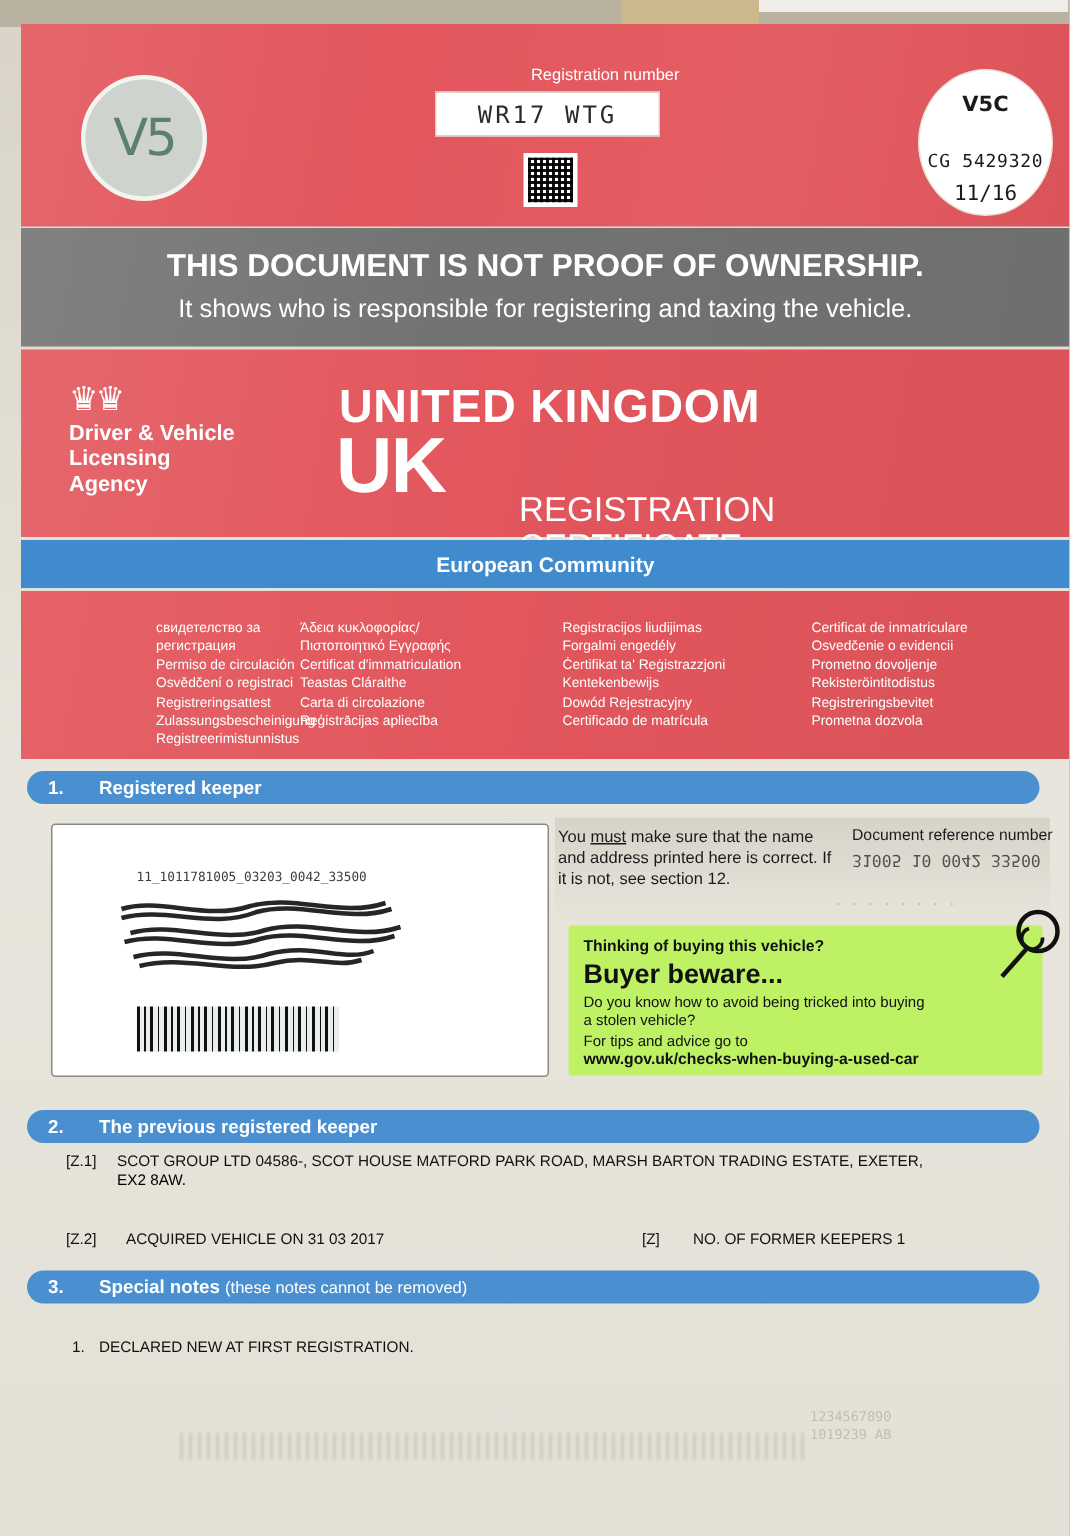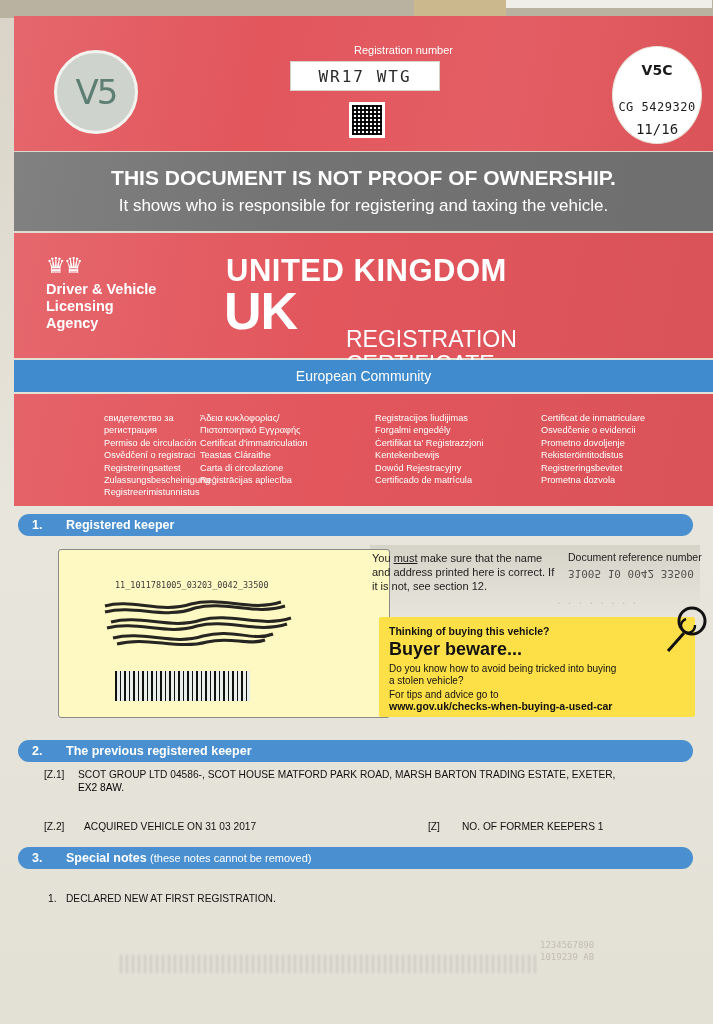--- a/index.html
+++ b/index.html
@@ -181,21 +181,21 @@
   }
 
   
   .ec-banner {
     position: absolute;
     left: 14px; top: 360px; width: 699px; height: 32px;
     background: #3f8bcd;
     color: #ffffff;
     text-align: center;
     font-size: 14px;
-    font-weight: normal;
+    font-weight: bold;
     line-height: 32px;
   }
 
   
   .red-lang {
     position: absolute;
     left: 14px; top: 394px; width: 699px; height: 112px;
     background: #e2565c;
     color: #ffffff;
   }
@@ -233,24 +233,23 @@
   }
   .sec-bar .num { position: absolute; left: 14px; }
   .sec-bar .txt { position: absolute; left: 48px; }
   .sec-bar .sub { font-weight: normal; font-size: 11px;}
 
   
   .keeper-box {
     position: absolute;
     left: 34px; top: 549px;
     width: 330px; height: 167px;
-    background: #fef9c3;
+    background: #ffffff;
     border: 1px solid #8a8a86;
     border-radius: 3px;
-    margin-left: 24px;
   }
   .keeper-code {
     position: absolute; left: 56px; top: 30px;
     font-size: 8.5px; color: #3b3b3b;
     font-family: "DejaVu Sans Mono", monospace;
   }
   .scribble {
     position: absolute; left: 42px; top: 44px; width: 210px; height: 58px;
   }
   .barcode-lg {
@@ -281,21 +280,21 @@
     font-size: 11px;
     color: #3a3a3a;
     font-family: "DejaVu Sans Mono", monospace;
     transform: scaleY(-1);
     opacity: .85;
   }
   .yellow-box {
     position: absolute;
     left: 379px; top: 617px;
     width: 316px; height: 100px;
-    background: #fde047;
+    background: #bef264;
     color: #111;
     border-radius: 2px;
   }
   .yellow-box .yl1 { position:absolute; left: 10px; top: 8px; font-size: 10.5px; font-weight: bold;}
   .yellow-box .yl2 { position:absolute; left: 10px; top: 22px; font-size: 18px; font-weight: bold;}
   .yellow-box .yl3 { position:absolute; left: 10px; top: 46px; font-size: 10px; line-height: 12px; width: 230px;}
   .yellow-box .yl4 { position:absolute; left: 10px; top: 72px; font-size: 10px;}
   .yellow-box .yl5 { position:absolute; left: 10px; top: 83px; font-size: 10.5px; font-weight: bold;}
   .magnifier {
     position: absolute;

